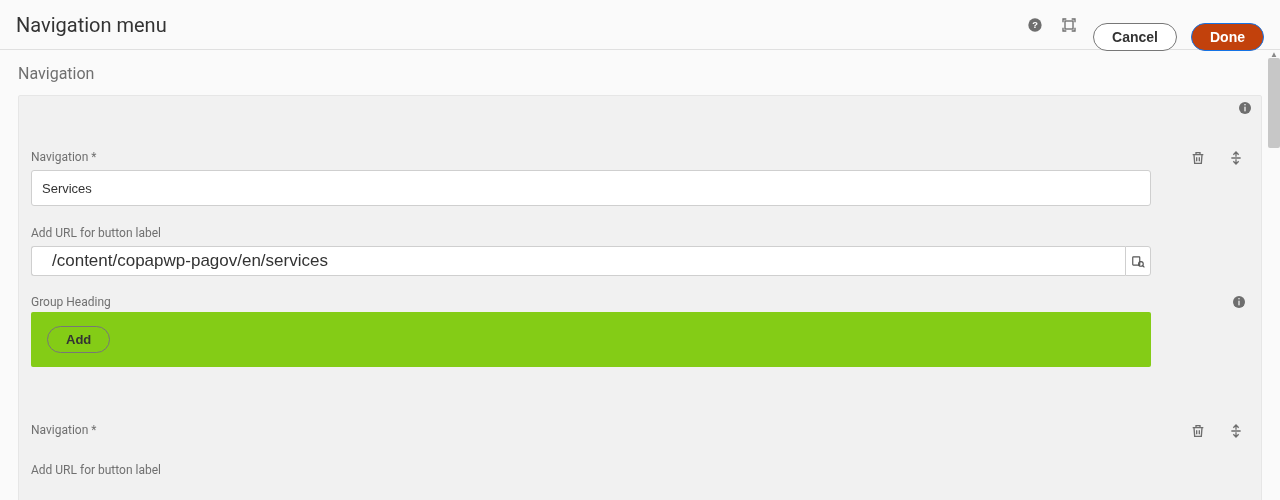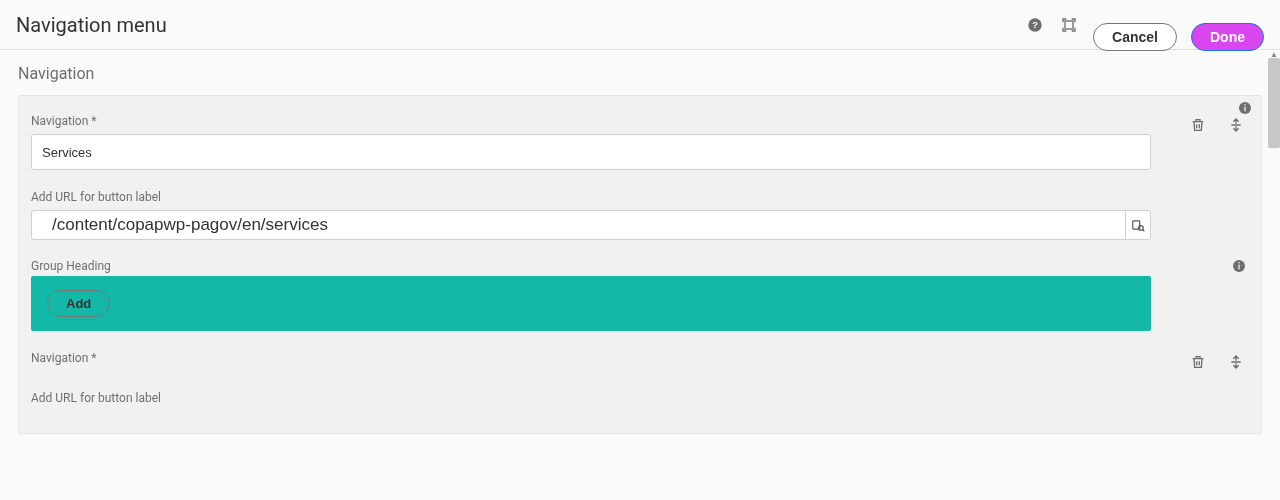--- a/index.html
+++ b/index.html
@@ -48,21 +48,21 @@
     cursor: pointer;
     line-height: 1;
     margin-top: 24px;
   }
   .btn-outline {
     background: #fff;
     border: 1.5px solid #777;
     color: #333;
   }
   .btn-primary {
-    background: #d946ef;
+    background: #c2410c;
     border: 1.5px solid #1473e6;
     color: #fff;
   }
   .scroll-area {
     position: relative;
     height: 450px;
     overflow-y: auto;
     padding: 14px 18px 14px 18px;
   }
   .scrollbar-thumb {
@@ -95,22 +95,23 @@
     color: #6e6e6e;
     font-size: 12px;
   }
   .field-block {
     position: relative;
     padding: 10px 0 6px 0;
   }
   .field-block + .field-block { margin-top: 4px; }
   .field-row {
     display: flex;
-    align-items: flex-end;
+    align-items: center;
     justify-content: space-between;
+    margin-top: 36px;
   }
   .field-label {
     font-size: 12px;
     color: #707070;
     margin-bottom: 6px;
     display: block;
   }
   .field-actions {
     display: flex;
     gap: 20px;
@@ -169,21 +170,21 @@
   }
   .group-heading-label {
     font-size: 12px;
     color: #707070;
   }
   .info-inline {
     color: #6e6e6e;
     font-size: 12px;
   }
   .add-area {
-    background: #14b8a6;
+    background: #84cc16;
     border-radius: 2px;
     padding: 14px 16px;
     width: 1120px;
   }
   .btn-add {
     border: 1.5px solid #777;
     background: transparent;
     color: #333;
     border-radius: 14px;
     padding: 5px 18px;

